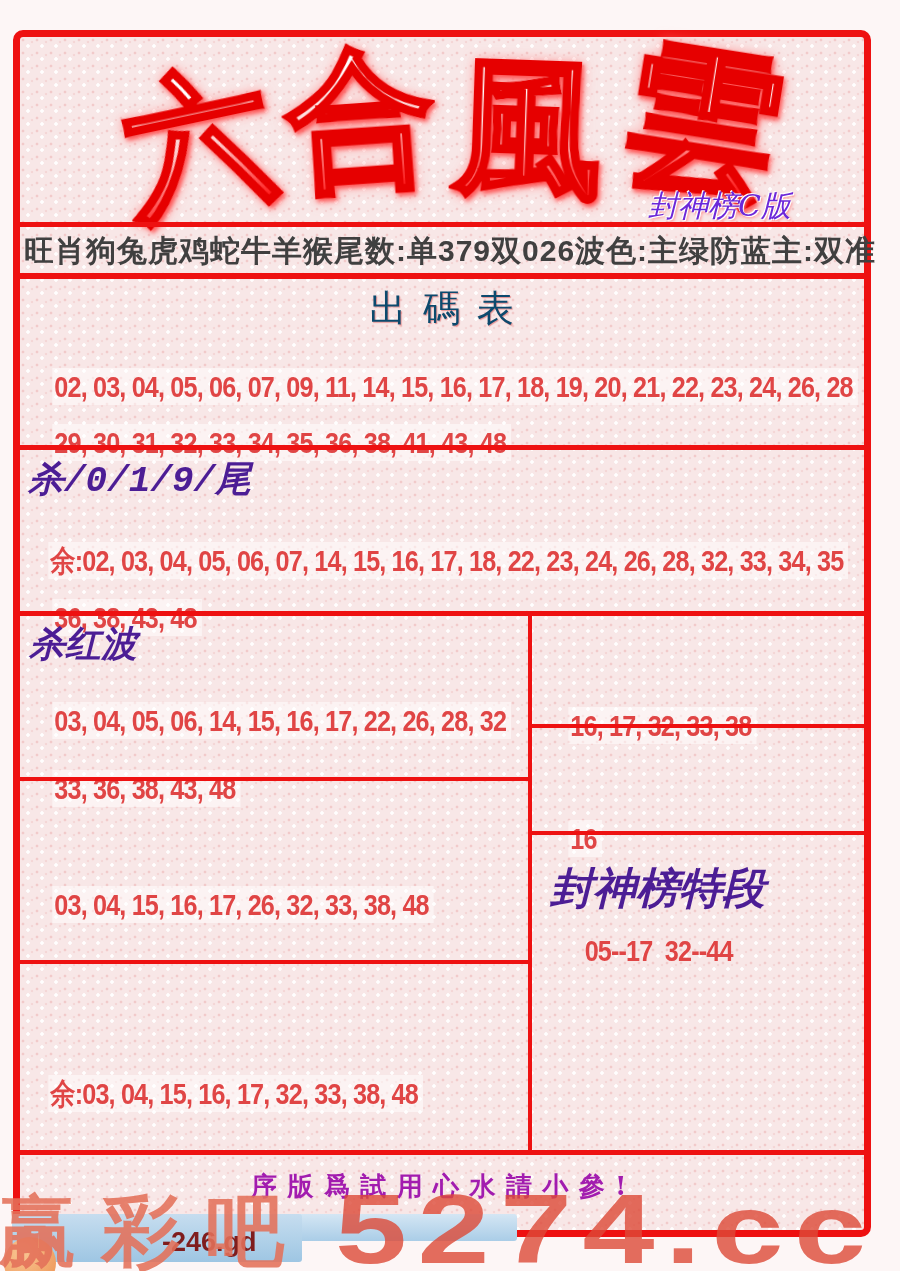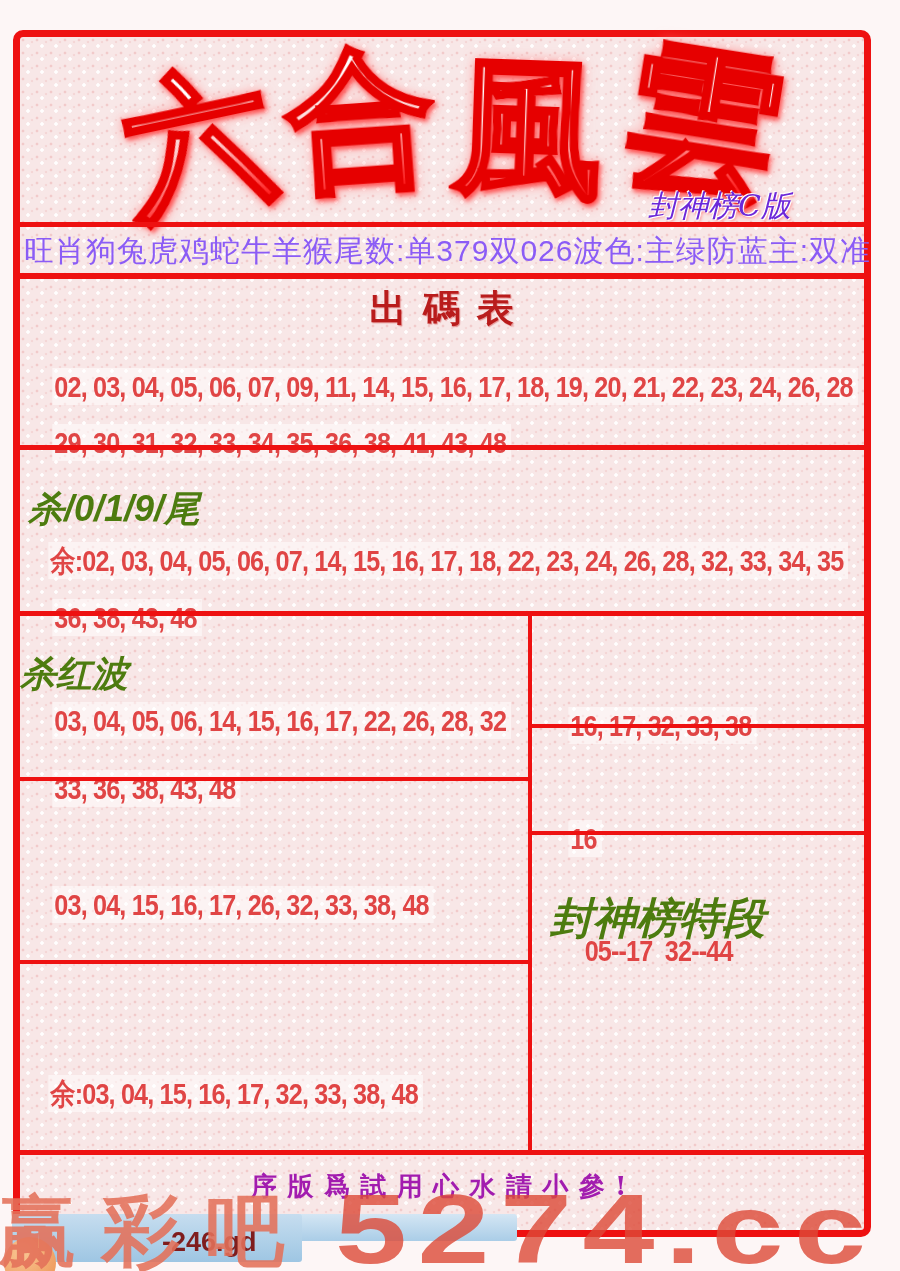--- a/index.html
+++ b/index.html
@@ -35,28 +35,28 @@
   .tc3{transform:rotate(9deg);font-size:158px;}
 
   .issue{position:absolute;left:290px;top:158px;width:340px;text-align:center;z-index:2;
     font-family:"DejaVu Serif","Liberation Serif",serif;font-weight:bold;font-size:46px;color:#e20000;
     text-shadow:2px 2px 0 #fff,-2px -2px 0 #fff,2px -2px 0 #fff,-2px 2px 0 #fff,3px 4px 4px rgba(255,110,110,.9);}
   .edition{position:absolute;left:648px;top:186px;z-index:2;
     font-family:"DejaVu Serif","Liberation Serif",serif;font-weight:normal;font-style:italic;font-size:30px;color:#6d28d9;
     text-shadow:1px 1px 0 #fff,-1px -1px 0 #fff,2px 2px 3px rgba(255,130,130,.95);}
 
   .zodiac{position:absolute;left:24px;top:231px;z-index:2;white-space:pre;
-    font-size:30px;font-weight:400;color:#8b5cf6;letter-spacing:1px;}
+    font-size:30px;font-weight:700;color:#404040;letter-spacing:1px;}
 
   .cal-title{position:absolute;left:0;right:0;top:284px;text-align:center;z-index:2;
-    font-family:"DejaVu Serif","Liberation Serif",serif;font-weight:bold;font-size:37px;color:#b91c1c;
+    font-family:"DejaVu Serif","Liberation Serif",serif;font-weight:normal;font-size:37px;color:#0c4a6e;
     letter-spacing:.45em;text-shadow:1px 1px 1px rgba(200,20,20,.4);}
 
-  .sec-title{position:absolute;z-index:2;font-family:Liberation Sans, sans-serif;
-    font-style:italic;font-weight:bold;font-size:36px;color:#4d7c0f;white-space:pre;margin-top:30px;}
+  .sec-title{position:absolute;z-index:2;font-family:Liberation Mono, monospace;
+    font-style:italic;font-weight:bold;font-size:36px;color:#4c1d95;white-space:pre;}
 
   .num-line{position:absolute;z-index:2;font-size:30px;font-weight:600;color:#e04545;
     letter-spacing:-1px;white-space:pre;transform:scaleX(.84);transform-origin:left center;}
   .num-line .strip{background:rgba(255,255,255,.5);padding:2px 6px 2px 2px;}
 
   .notice{position:absolute;left:30px;width:828px;top:1169px;text-align:center;z-index:2;
     font-family:"DejaVu Serif","Liberation Serif",serif;font-weight:bold;font-size:26px;color:#a21caf;
     letter-spacing:.4em;white-space:pre;}
 
   
@@ -106,21 +106,21 @@
   <div class="num-line" style="left:24px;top:507px;">
     <span class="strip">余:02, 03, 04, 05, 06, 07, 14, 15, 16, 17, 18, 22, 23, 24, 26, 28, 32, 33, 34, 35</span>
   </div>
   <div class="num-line" style="left:28px;top:567px;">
     <span class="strip">36, 38, 43, 48</span>
   </div>
   <div class="hl" style="left:16px;top:611px;width:852px;height:5px;"></div>
 
   <div class="hl" style="left:528px;top:616px;width:4px;height:536px;"></div>
 
-  <div class="sec-title" style="left:20px;top:620px;text-align:center;">杀红波</div>
+  <div class="sec-title" style="left:29px;top:620px;text-align:center;">杀红波</div>
   <div class="num-line" style="left:28px;top:670px;">
     <span class="strip">03, 04, 05, 06, 14, 15, 16, 17, 22, 26, 28, 32</span>
   </div>
   <div class="num-line" style="left:28px;top:738px;">
     <span class="strip">33, 36, 38, 43, 48</span>
   </div>
   <div class="hl" style="left:16px;top:777px;width:512px;height:4px;"></div>
 
   <div class="num-line" style="left:28px;top:854px;">
     <span class="strip">03, 04, 15, 16, 17, 26, 32, 33, 38, 48</span>

